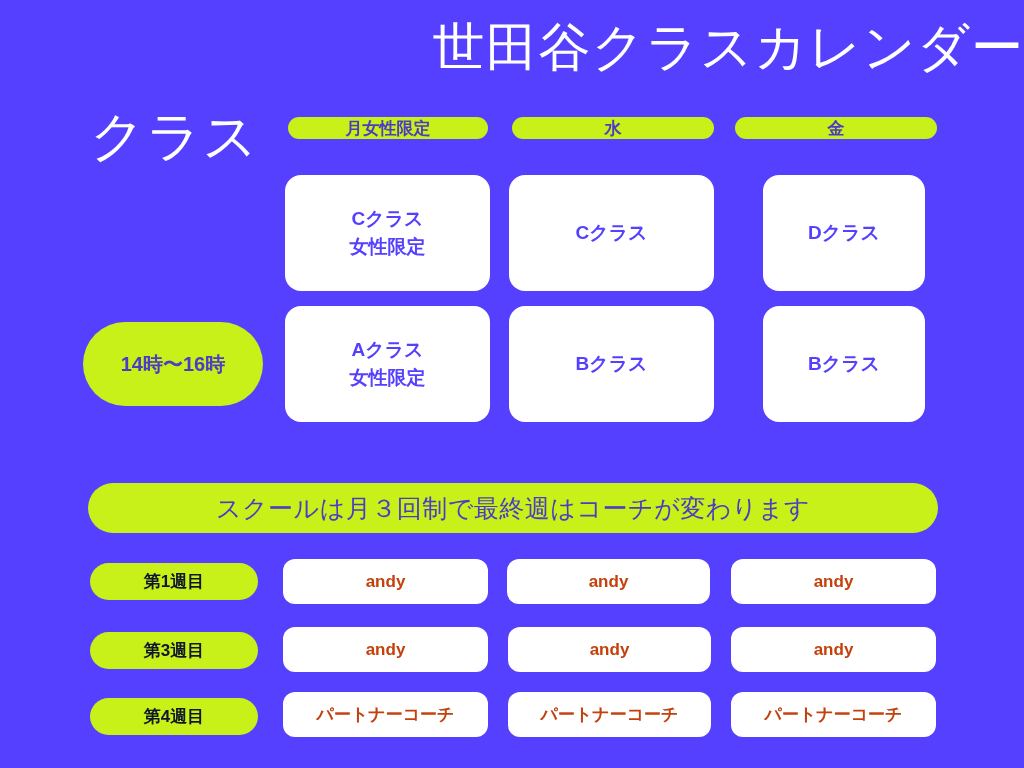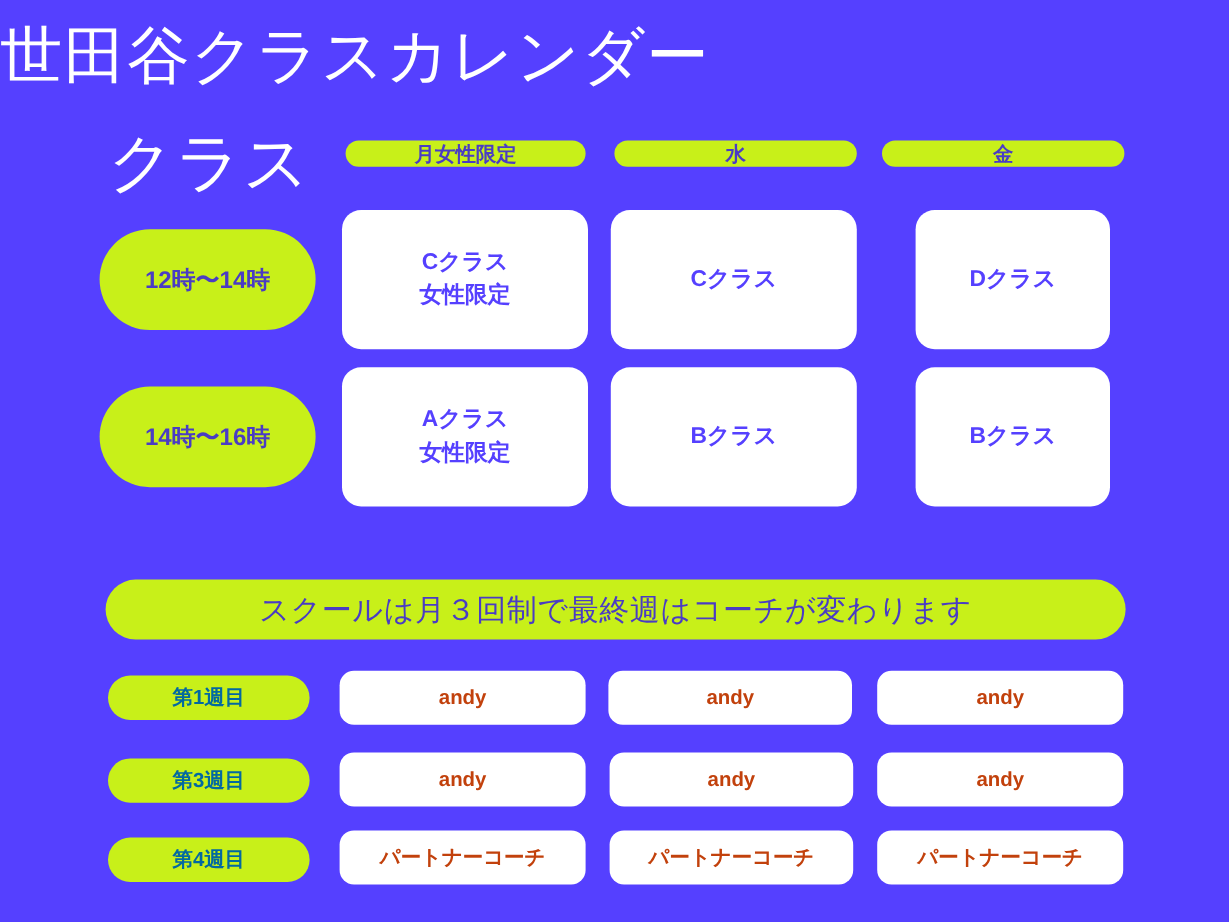--- a/index.html
+++ b/index.html
@@ -21,21 +21,21 @@
     height: 768px;
     background: #5540ff;
   }
 
   
   .title {
     position: absolute;
     left: 0;
     top: 14px;
     width: 1024px;
-    text-align: left;
+    text-align: right;
     color: #ffffff;
     font-size: 52px;
     font-weight: 400;
     letter-spacing: 1px;
     line-height: 66px;
     white-space: nowrap;
   }
 
   
   .class-label {
@@ -129,21 +129,21 @@
   }
 
   
   .week-pill {
     position: absolute;
     left: 90px;
     width: 168px;
     height: 37px;
     background: #c8f019;
     border-radius: 999px;
-    color: #0369a1;
+    color: #0f172a;
     font-size: 17px;
     font-weight: 700;
     display: flex;
     align-items: center;
     justify-content: center;
     white-space: nowrap;
   }
   .coach-card {
     position: absolute;
     background: #ffffff;
@@ -180,21 +180,20 @@
 <div class="slide">
 
   <div class="title">世田谷クラスカレンダー</div>
 
   <div class="class-label">クラス</div>
 
   <div class="day-pill c1">月女性限定</div>
   <div class="day-pill c2">水</div>
   <div class="day-pill c3">金</div>
 
-  <div class="time-pill r1">12時〜14時</div>
 
   <div class="class-card r1 c1">
     <span>Cクラス</span>
     <span>女性限定</span>
   </div>
   <div class="class-card r1 c2">
     <span>Cクラス</span>
   </div>
   <div class="class-card r1 c3">
     <span>Dクラス</span>

